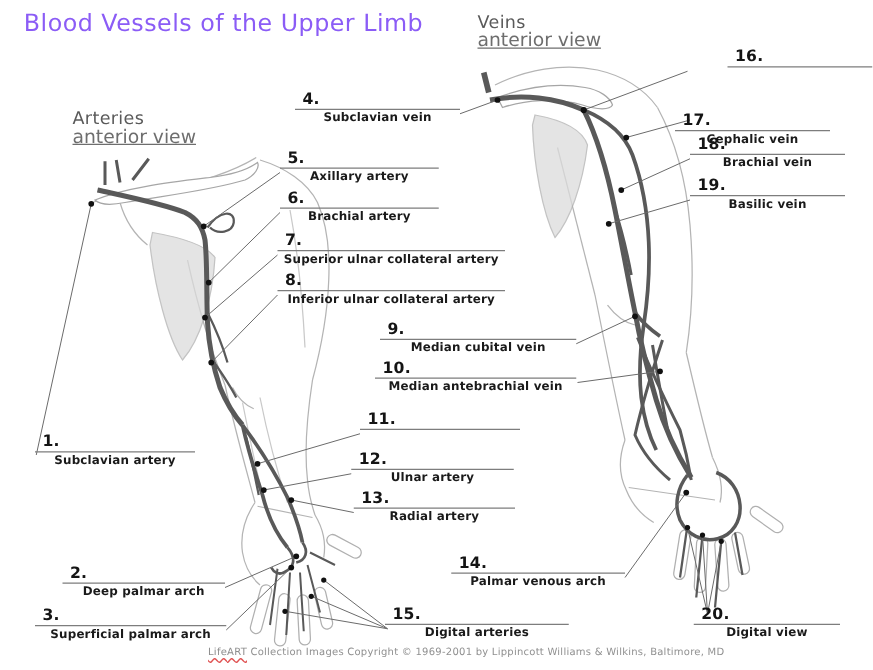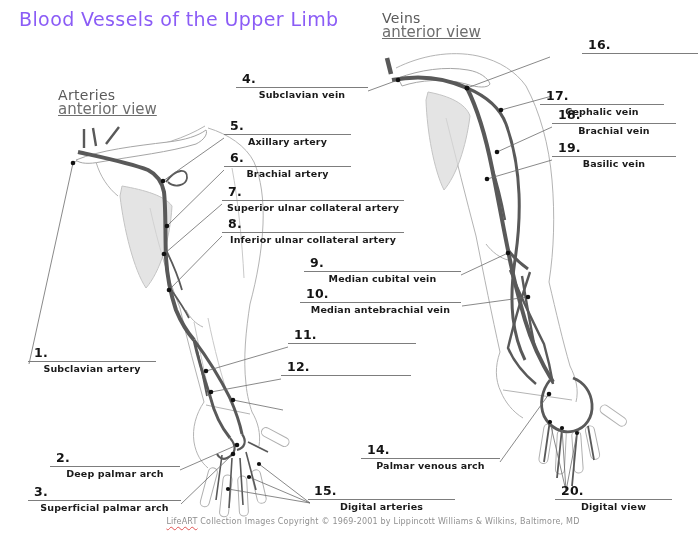--- a/index.html
+++ b/index.html
@@ -244,20 +244,26 @@
       <div class="rule"></div>
     <div class="txt">Median antebrachial vein</div>
   </div>
   <div class="callout" style="left:288px;top:328px;width:128px;">
     <div class="num">11.</div>
       <div class="rule"></div>
   </div>
   <div class="callout" style="left:281px;top:360px;width:130px;">
     <div class="num">12.</div>
       <div class="rule"></div>
+    <div class="txt">Ulnar artery</div>
+  </div>
+  <div class="callout" style="left:283px;top:391px;width:129px;">
+    <div class="num">13.</div>
+      <div class="rule"></div>
+    <div class="txt">Radial artery</div>
   </div>
   <div class="callout" style="left:361px;top:443px;width:139px;">
     <div class="num">14.</div>
       <div class="rule"></div>
     <div class="txt">Palmar venous arch</div>
   </div>
   <div class="callout" style="left:308px;top:484px;width:147px;">
     <div class="num">15.</div>
       <div class="rule"></div>
     <div class="txt">Digital arteries</div>

